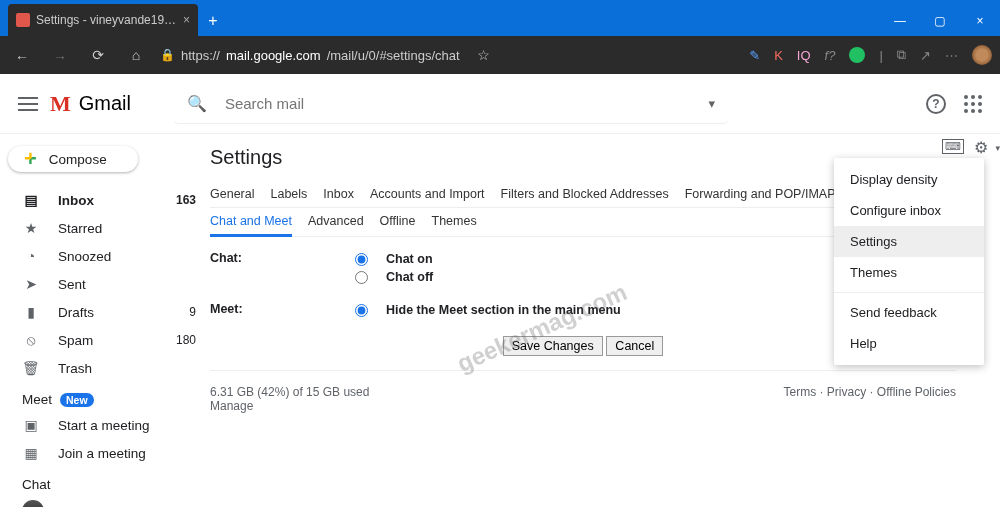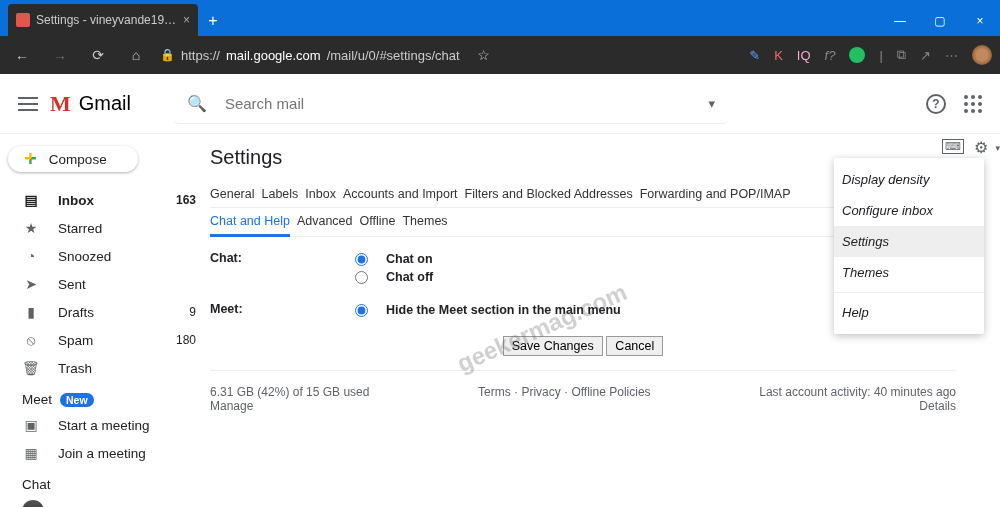--- a/index.html
+++ b/index.html
@@ -58,38 +58,38 @@
 .chat-av { width:22px;height:22px;border-radius:50%; background:linear-gradient(#555,#222); position:relative;}
 .chat-av::after{content:"";position:absolute;right:-1px;bottom:-1px;width:8px;height:8px;background:#34a853;border:2px solid #fff;border-radius:50%;}
 
 
 .content { flex: 1; padding: 12px 44px 0 0; position: relative; }
 .page-title { font-size: 20px; color: #202124; margin-bottom: 12px; }
 .top-icons { position:absolute; right:10px; top:4px; display:flex; gap:10px; align-items:center;}
 .kbd-icon{ font-size:11px; border:1px solid #5f6368; padding:0 2px; color:#5f6368;}
 .gear { width:16px;height:16px; font-size:16px; color:#5f6368; position:relative;}
 .gear::after{content:"▾"; font-size:9px; position:absolute; right:-10px; top:5px;}
-.tabs-row { border-right: 0; border-bottom: 1px solid #eee; display: flex; gap: 7px; font-size: 12.5px; color: #333; white-space:nowrap;}
+.tabs-row { border-right: 0; border-bottom: 1px solid #eee; display: flex; gap: 16px; font-size: 12.5px; color: #333; white-space:nowrap;}
 .tabs-row .t { padding: 6px 0; }
 .tabs-row.sub .t.active { color: #1a73e8; border-bottom: 3px solid #1a73e8; font-weight: 400; margin-bottom:-1px; }
 .settings-form { padding-top: 14px; border-bottom: 1px solid #eee; padding-bottom:14px; }
 .form-row { display: flex; margin-bottom: 16px; }
 .form-label { width: 145px; font-weight: bold; font-size: 12.5px; }
 .form-opts { font-size: 12.5px; }
 .form-opts label { display:flex; align-items:center; gap:16px; line-height:1.4;}
 .form-opts input[type=radio]{ accent-color:#1a73e8; margin:0 2px 0 0;}
 .btn-row { text-align: center; }
 .btn-row button { font-size: 12.5px; padding: 2px 8px; background: #efefef; border: 1px solid #999; }
 .footer { display:flex; justify-content:space-between; font-size:12px; color:#5f6368; padding-top:14px;}
 .footer a{ color:#5f6368; text-decoration:none;}
 .footer-right{text-align:right;}
 
 
 .settings-menu { position: absolute; right: 16px; top: 24px; width: 150px; background:#fff; box-shadow: 0 2px 8px rgba(0,0,0,0.25); border-radius:2px; padding:6px 0; font-size:13px; z-index:10;}
-.settings-menu .mi { padding: 8px 8px; white-space:nowrap;font-style:italic; }
+.settings-menu .mi { padding: 8px 16px; white-space:nowrap; }
 .settings-menu .mi.sel { background:#eee; }
 .settings-menu hr { border:none; border-top:1px solid #eee; margin:4px 0;}
 
 
 .wm { position: absolute; left: 42%; top: 52%; transform: translate(-50%,-50%) rotate(-24deg); color: rgba(100,100,100,0.3); font-size: 24px; font-weight: bold; pointer-events:none;}
 </style>
 </head>
 <body>
 
 <div class="browser-bar">
@@ -238,21 +238,21 @@
     <div class="page-title">Settings</div>
     <div class="tabs-row" id="tabs1">
         <span class="t">General</span>
         <span class="t">Labels</span>
         <span class="t">Inbox</span>
         <span class="t">Accounts and Import</span>
         <span class="t">Filters and Blocked Addresses</span>
         <span class="t">Forwarding and POP/IMAP</span>
       </div>
     <div class="tabs-row sub" id="tabs2">
-        <span class="t active">Chat and Help</span>
+        <span class="t active">Chat and Meet</span>
         <span class="t">Advanced</span>
         <span class="t">Offline</span>
         <span class="t">Themes</span>
       </div>
 
     <div class="settings-form">
       <div class="form-row">
         <div class="form-label">Chat:</div>
         <div class="form-opts">
           <label>
@@ -283,30 +283,27 @@
     <div class="footer">
       <div>
         <span>6.31 GB (42%) of 15 GB used</span><br>
         <a>Manage</a>
       </div>
       <div>
         <a>Terms</a> · 
         <a>Privacy</a> · 
         <a>Offline Policies</a>
       </div>
-      <div class="footer-right">
-        <span>Last account activity: 40 minutes ago</span><br>
-        <a>Details</a>
-      </div>
     </div>
 
     <div class="settings-menu" id="settings-menu">
         <div class="mi">Display density</div>
         <div class="mi">Configure inbox</div>
         <div class="mi sel">Settings</div>
         <div class="mi">Themes</div>
         <hr>
+        <div class="mi">Send feedback</div>
         <div class="mi">Help</div>
       </div>
 
     <div class="wm">geekermag.com</div>
   </div>
 </div>
 
 </body></html>

